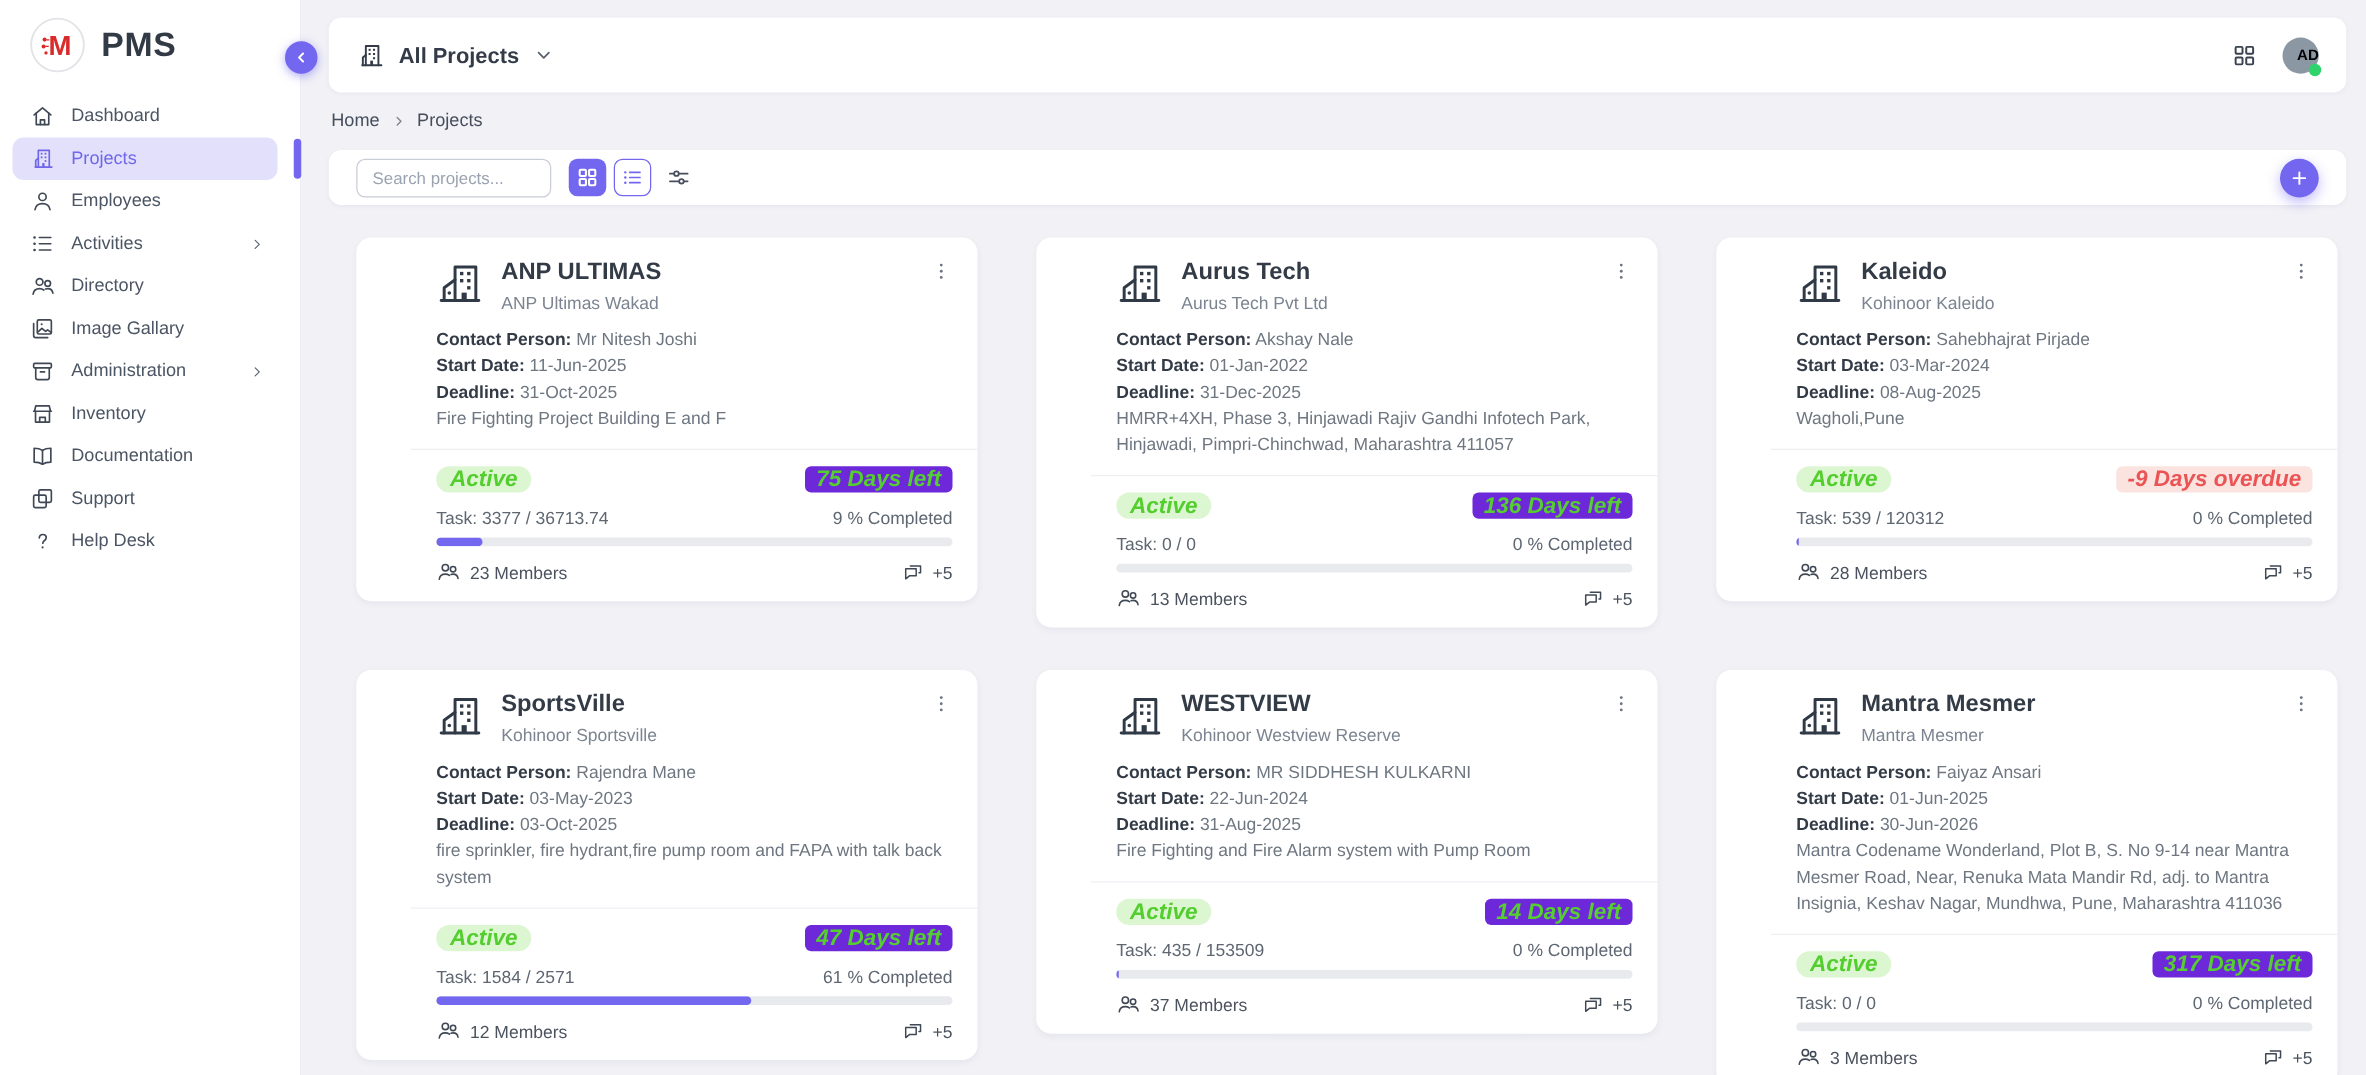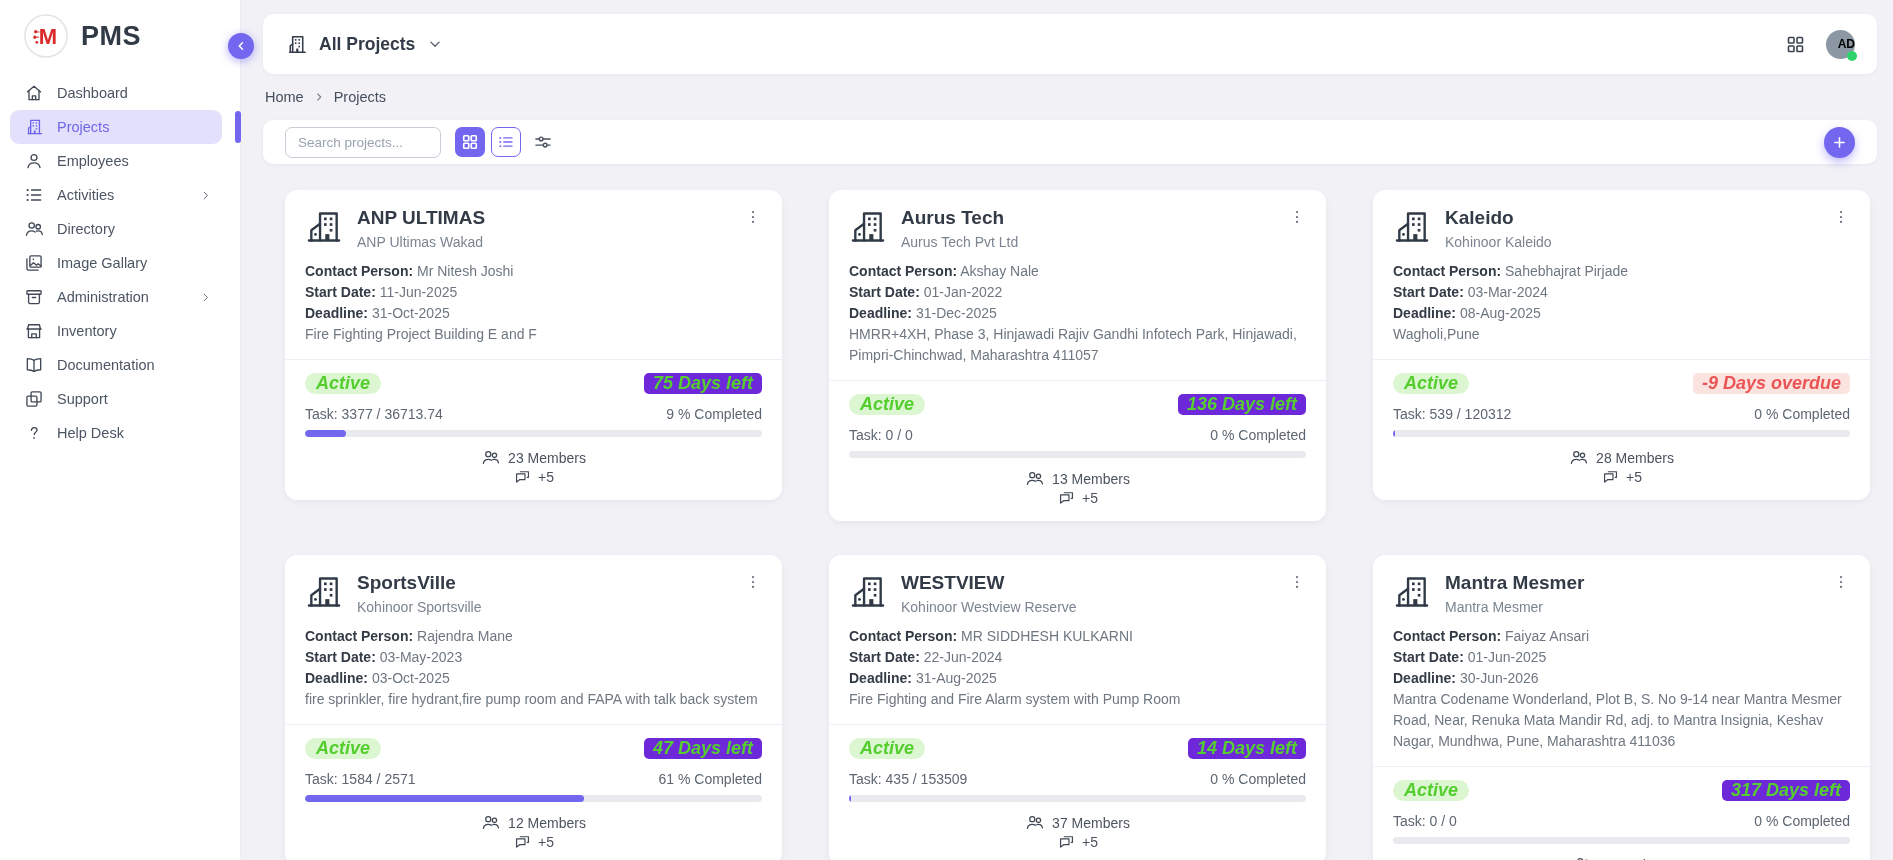--- a/index.html
+++ b/index.html
@@ -57,42 +57,42 @@
   .vbtn.grid { background:var(--accent,#7367f0); color:#fff; margin-left:8px; }
   .vbtn.list { background:#fff; border:1.5px solid var(--accent,#7367f0); color:var(--accent,#7367f0); }
   .vbtn.filter { color:#47505c; width:32px; }
   .plus-btn { margin-left:auto; width:31px; height:31px; border-radius:50%; background:var(--accent,#7367f0); color:#fff;
     display:flex; align-items:center; justify-content:center; border:none; cursor:pointer; padding:7px;
     box-shadow:0 4px 10px rgba(115,103,240,.45); }
 
   
   .cards { margin-top:26px; display:grid; grid-template-columns:repeat(3,497px); column-gap:47px; row-gap:34px;
     align-items:start; padding-left:22px; }
-  .pcard { background:#fff; border-radius:12px; box-shadow:0 2px 6px rgba(25,30,60,.05); }
+  .pcard { background:#fff; border-radius:12px; box-shadow:0 2px 6px rgba(25,30,60,.05);padding-left:44px; }
   .pc-top { padding:16px 20px 14px; }
   .pc-head { display:flex; align-items:flex-start; }
   .pc-bicon { width:38px; height:38px; color:#2f3a46; margin:2px 14px 0 0; flex:none; }
   .pc-titles { flex:1; min-width:0; }
   .pc-title { font-size:19px; font-weight:bold; color:#333b47; line-height:24px; }
   .pc-sub { font-size:14px; color:#7b8490; margin-top:3px; line-height:18px; }
   .kebab { width:18px; height:18px; color:#6b7280; cursor:pointer; margin-top:2px; flex:none; }
   .pc-info { margin-top:10px; font-size:14px; line-height:21px; color:#6e7781; }
   .pc-info b { color:#333b47; }
   .pc-div { border:none; border-top:1px solid #edeff3; margin:0; }
   .pc-bottom { padding:13px 20px 14px; }
   .pc-badges { display:flex; justify-content:space-between; align-items:center; }
   .badge { font-size:18px; font-weight:bold; padding:4px 11px; border-radius:12px; line-height:13px;font-style:italic; }
   .badge.status { background:var(--green-bg,#ddf6d2); color:var(--green,#53ce2e); }
   .badge.days { border-radius:5px; padding:4px 9px; }
   .badge.days.left { background:#6d28d9; color:#55ce2f; }
   .badge.days.overdue { background:var(--red-bg,#fbe3e0); color:var(--red,#ea5455); }
   .pc-task { display:flex; justify-content:space-between; margin-top:12px; font-size:14px; color:#5d6671; }
   .pc-progress { margin-top:8px; height:7px; border-radius:4px; background:#e9eaee; overflow:hidden; }
   .pc-fill { display:block; height:100%; border-radius:4px; background:var(--accent,#7367f0); }
-  .pc-meta { display:flex; justify-content:space-between; align-items:center; margin-top:11px; color:#4a525e; font-size:14px;flex-direction:column; }
+  .pc-meta { display:flex; justify-content:space-between; align-items:center; margin-top:11px; color:#4a525e; font-size:14px; }
   .pc-members { display:flex; align-items:center; gap:8px; }
   .pc-chat { display:flex; align-items:center; gap:6px; }
   .micon, .cicon { width:19px; height:19px; color:#3f4854; }
 </style>
 </head>
 <body>
 
 <div class="app">
 
   <aside class="sidebar">

